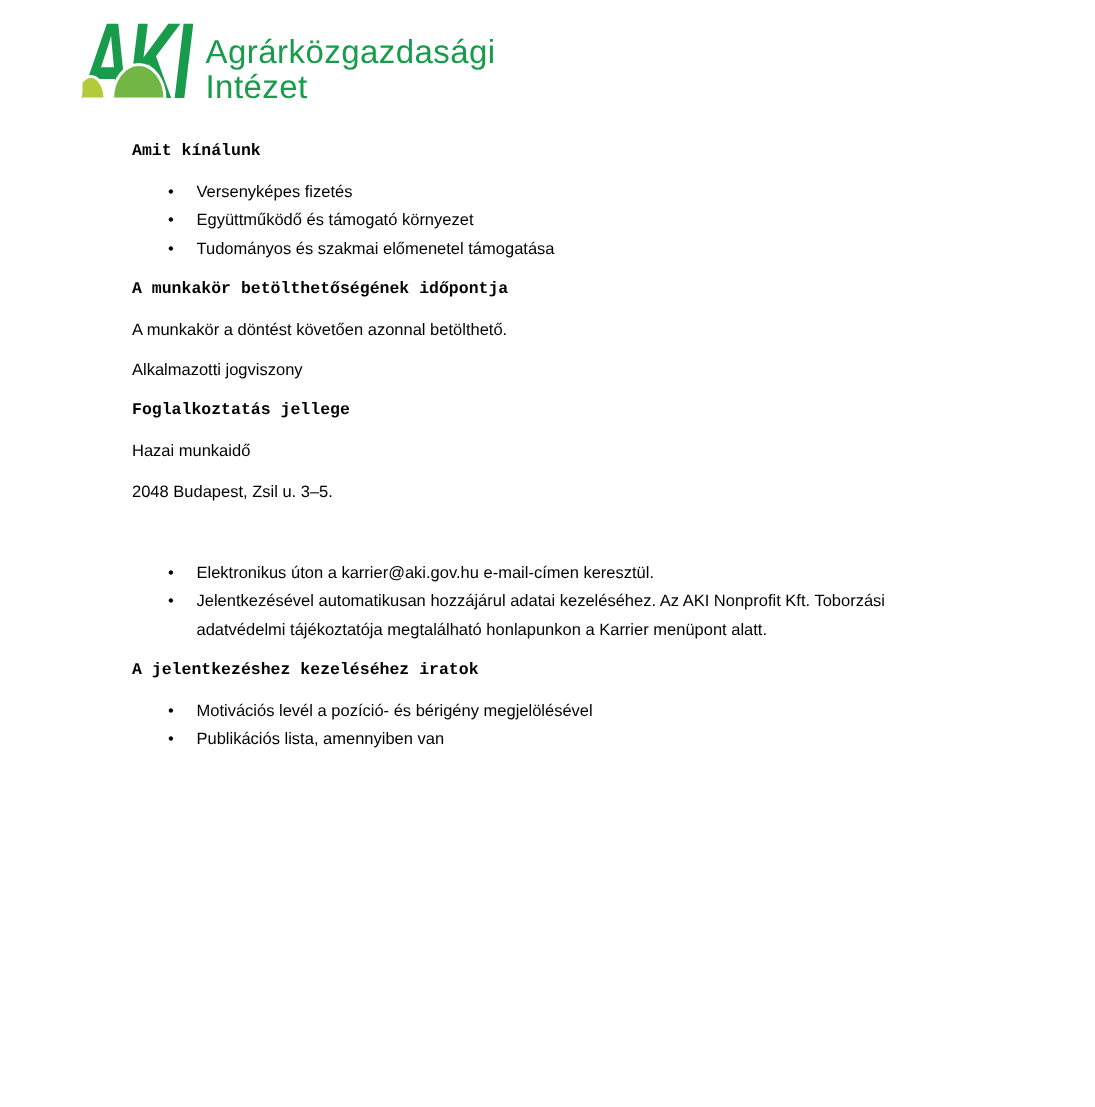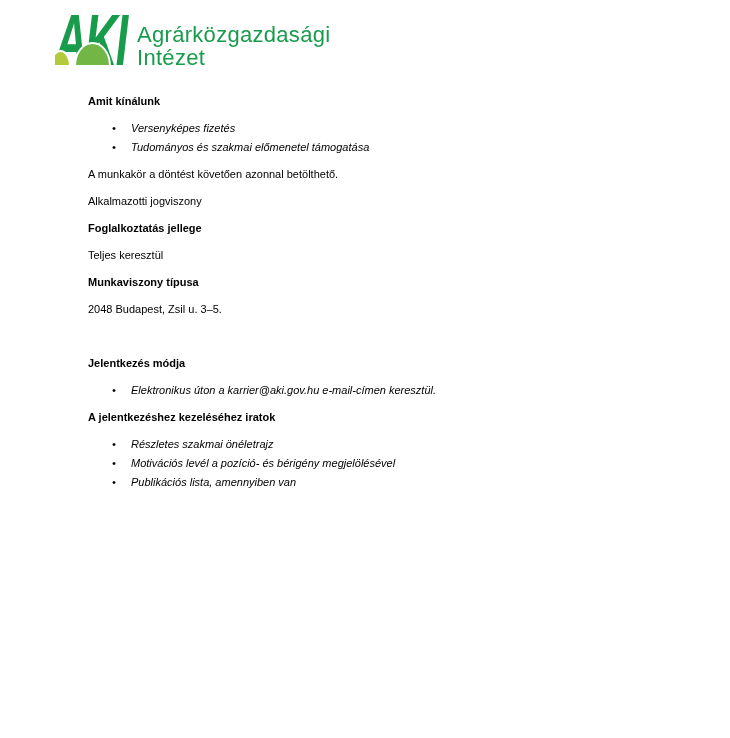--- a/index.html
+++ b/index.html
@@ -31,22 +31,22 @@
     fill:var(--brand-green,#189c4c);
   }
   .hill-dark{fill:var(--hill-dark-green,#72b746);stroke:#fff;stroke-width:2;}
   .hill-light{fill:var(--hill-light-green,#b3cb3a);stroke:#fff;stroke-width:2;}
 
   .content{
     position:absolute;left:88px;top:92px;width:562px;
     font-size:11px;line-height:19px;
   }
   .content p{margin:0 0 8px;}
-  .content p.heading{font-weight:700;}
-  .content ul{list-style:none;margin:0 0 8px;padding:0 0 0 43px;font-style:italic;}
+  .content p.heading{font-weight:700;font-family:Liberation Mono, monospace;}
+  .content ul{list-style:none;margin:0 0 8px;padding:0 0 0 43px;}
   .content li{position:relative;max-width:520px;}
   .content li::before{content:"\2022";position:absolute;left:-19px;top:0;}
   .spacer{height:27px;}
 </style>
 </head>
 <body>
 
 <div class="page">
 
   <svg class="logo" viewBox="0 0 275 60" aria-hidden="true">
@@ -57,42 +57,42 @@
     <path class="hill-light" d="M-4,56 a9.5,15 0 0 1 19,0 z"></path>
     <text class="logo-name" x="82" y="32">Agrárközgazdasági</text>
     <text class="logo-name" x="82" y="55">Intézet</text>
   </svg>
 
   <div class="content">
 
     <p class="heading">Amit kínálunk</p>
     <ul>
       <li>Versenyképes fizetés</li>
+      <li>Együttműködő és támogató környezet</li>
       <li>Tudományos és szakmai előmenetel támogatása</li>
     </ul>
 
+    <p class="heading">A munkakör betölthetőségének időpontja</p>
     <p>A munkakör a döntést követően azonnal betölthető.</p>
 
     <p>Alkalmazotti jogviszony</p>
 
     <p class="heading">Foglalkoztatás jellege</p>
-    <p>Teljes keresztül</p>
+    <p>Hazai munkaidő</p>
 
-    <p class="heading">Munkaviszony típusa</p>
 
     <p>2048 Budapest, Zsil u. 3–5.</p>
 
     <div class="spacer"></div>
 
-    <p class="heading">Jelentkezés módja</p>
     <ul>
       <li>Elektronikus úton a karrier@aki.gov.hu e-mail-címen keresztül.</li>
+      <li>Jelentkezésével automatikusan hozzájárul adatai kezeléséhez. Az AKI Nonprofit Kft. Toborzási adatvédelmi tájékoztatója megtalálható honlapunkon a Karrier menüpont alatt.</li>
     </ul>
 
     <p class="heading">A jelentkezéshez kezeléséhez iratok</p>
     <ul>
-      <li>Részletes szakmai önéletrajz</li>
       <li>Motivációs levél a pozíció- és bérigény megjelölésével</li>
       <li>Publikációs lista, amennyiben van</li>
     </ul>
 
   </div>
 </div>
 
 </body></html>

